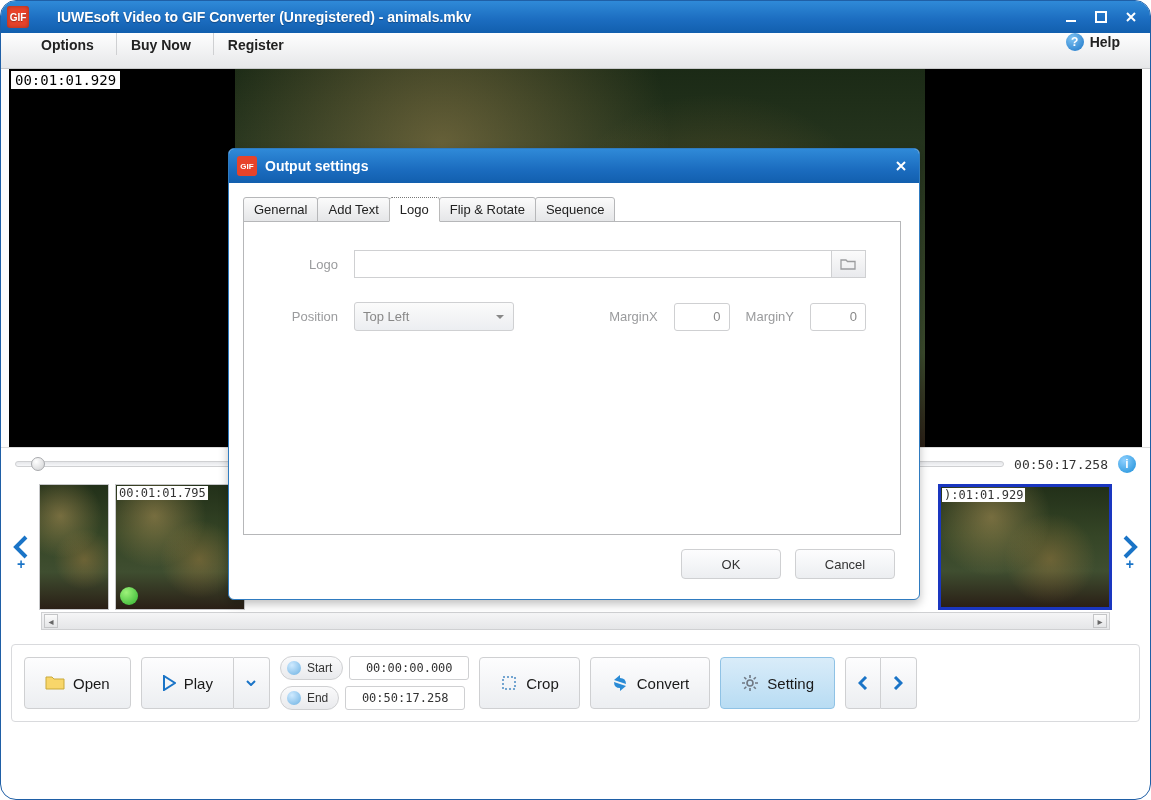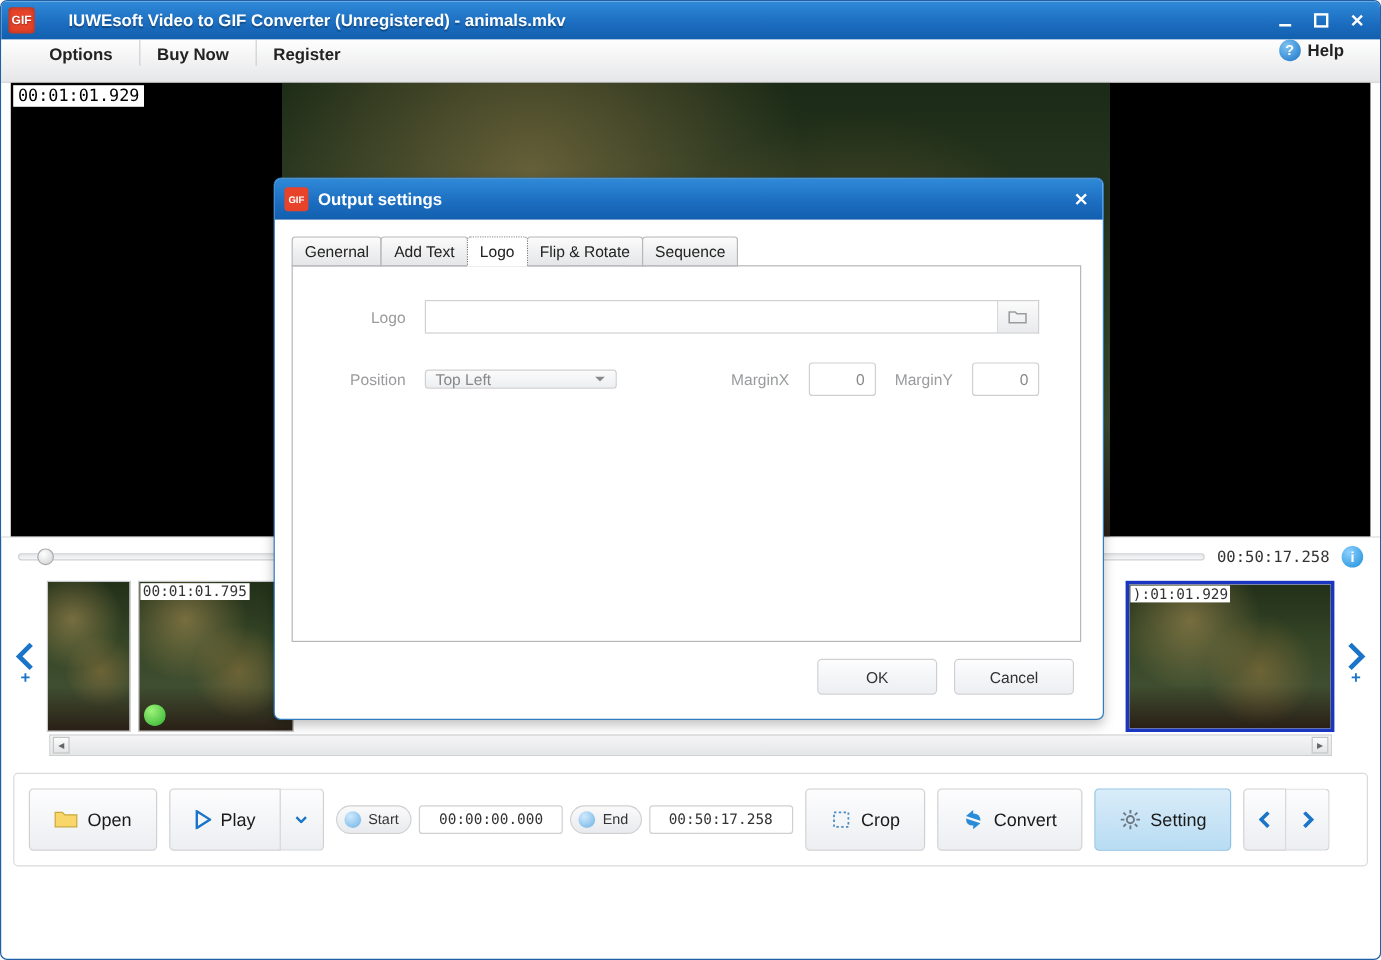--- a/index.html
+++ b/index.html
@@ -1,17 +1,17 @@
 <!DOCTYPE html>
 <html><head>
 <meta charset="utf-8">
 <style>
   * { box-sizing: border-box; }
   html, body { margin:0; padding:0; font-family: Tahoma, Arial, sans-serif; font-size:13px; color:#333; background:#fff; }
-  .window { width:1151px; height:800px; background:#fff; position:relative; border:1px solid #1f5fa6; border-radius:6px; overflow:hidden; }
+  .window { width:1151px; height:800px; background:#fff; position:relative; border:1px solid #1f5fa6; border-radius:16px; overflow:hidden; }
   
   .titlebar { height:32px; background: linear-gradient(to bottom,#2f8ad8 0%,#1b6cbf 60%,#125fae 100%); display:flex; align-items:center; color:#fff; font-weight:bold; padding:0 6px; text-shadow:0 1px 1px rgba(0,0,0,.3); }
   .titlebar .app-icon { width:22px; height:22px; background:#e7432a; border-radius:3px; display:flex; align-items:center; justify-content:center; font-size:10px; font-weight:bold; color:#fff; margin-right:6px; box-shadow:inset 0 0 4px rgba(0,0,0,.3); }
   .titlebar .title { flex:1; font-size:14px;margin-left:22px; }
   .titlebar .winbtn { width:26px; height:18px; display:flex; align-items:center; justify-content:center; margin-left:4px; cursor:pointer; color:#fff; }
   .titlebar .winbtn svg { stroke:#fff; stroke-width:2; fill:none; }
   
   .menubar { height:36px; background:linear-gradient(to bottom,#fefefe,#e6e7e9); border-bottom:1px solid #c8c9cb; display:flex; align-items:flex-start; padding:0 30px; color:#222; font-size:14px; }
   .menubar .mitem { margin-right:8px; padding:4px 10px; cursor:pointer; font-weight:600; }
   .menubar .sep { width:1px; height:22px; background:#cfd0d2; margin:0 4px; }
@@ -55,21 +55,21 @@
   .hscroll .hbtn { width:14px; height:14px; display:flex; align-items:center; justify-content:center; background:linear-gradient(to bottom,#fbfbfb,#e4e5e7); border:1px solid #c4c5c7; }
   
   .bottombar { margin:14px 10px 8px 10px; background:#fff; border:1px solid #d9dadd; border-radius:4px; padding:10px 12px; display:flex; align-items:center; gap:10px; height:78px; }
   .btn7 { height:52px; background:linear-gradient(to bottom,#fdfdfe,#eceef1); border:1px solid #cfd0d2; border-radius:4px; display:flex; align-items:center; justify-content:center; gap:8px; padding:0 20px; cursor:pointer; font-size:15px; color:#1a1a1a; }
   .btn7.small { padding:0 8px; width:36px; }
   .btn7.setting { background:linear-gradient(to bottom,#d9ecf9,#b8dcf3); border-color:#8fc2e5; }
   .btn7 svg { flex-shrink:0; }
   .btn-group { display:flex; }
   .btn-group .btn7:first-child { border-top-right-radius:0; border-bottom-right-radius:0; }
   .btn-group .btn7:last-child { border-top-left-radius:0; border-bottom-left-radius:0; border-left:0; }
-  .se-block { display:flex; gap:6px; }
+  .se-block { display:flex; flex-direction:column; gap:6px; }
   .se-row { display:flex; align-items:center; gap:6px; }
   .pill { height:24px; background:linear-gradient(to bottom,#fafafb,#e9eaed); border:1px solid #cfd0d2; border-radius:12px; padding:0 10px 0 6px; display:flex; align-items:center; gap:6px; font-size:12px; }
   .pill .clock { width:14px; height:14px; border-radius:50%; background:radial-gradient(circle at 35% 30%, #cfeaff, #6cb1e2); position:relative; }
   .tcbox { height:24px; width:120px; background:#fff; border:1px solid #cfd0d2; border-radius:3px; display:flex; align-items:center; justify-content:center; font-family:monospace; font-size:12px; }
   
   .dialog { position:absolute; top:147px; left:227px; width:692px; background:#fff; border:1px solid #2f7bc0; border-radius:6px; box-shadow:0 4px 10px rgba(0,0,0,.25); overflow:hidden; z-index:100; }
   .dialog-title { height:34px; background: linear-gradient(to bottom,#2f8ad8 0%,#1b6cbf 60%,#125fae 100%); display:flex; align-items:center; color:#fff; font-weight:bold; padding:0 8px; }
   .dialog-title .dlg-icon { width:20px; height:20px; background:#e7432a; border-radius:3px; margin-right:8px; display:flex; align-items:center; justify-content:center; font-size:8px; color:#fff; }
   .dialog-title .dt { flex:1; font-size:14px; }
   .dialog-title .close { width:20px; height:20px; display:flex; align-items:center; justify-content:center; cursor:pointer; }
@@ -77,21 +77,21 @@
   .tabs { display:flex; margin-bottom:-1px; }
   .tab { padding:4px 10px; background:linear-gradient(to bottom,#fbfbfb,#e5e6e8); border:1px solid #b6b7b9; border-bottom:1px solid #b6b7b9; margin-right:-1px; cursor:pointer; font-size:13px; color:#222; border-radius:3px 3px 0 0; }
   .tab.active { background:#fff; border:1px dotted #777; border-bottom:1px solid #fff; position:relative; z-index:2; }
   .tabpanel { border:1px solid #b6b7b9; height:314px; background:#fff; padding:28px 34px; }
   .chk-row { display:flex; align-items:center; gap:8px; color:#222; margin-bottom:28px; }
   .checkbox { width:15px; height:15px; background:linear-gradient(to bottom,#fff,#eaebed); border:1px solid #9c9d9f; }
   .form-row { display:flex; align-items:center; gap:16px; margin-bottom:24px; color:#9a9b9d; }
   .form-row .lbl { width:60px; text-align:right; font-size:13px; }
   .textbox { flex:1; height:28px; background:#fff; border:1px solid #cfd0d2; }
   .browse-btn { width:34px; height:28px; background:linear-gradient(to bottom,#fbfbfb,#e9eaed); border:1px solid #cfd0d2; border-left:0; display:flex; align-items:center; justify-content:center; color:#8a8a8a; }
-  .combo { width:160px; height:16px; background:linear-gradient(to bottom,#fbfbfb,#eceef1); border:1px solid #cfd0d2; display:flex; align-items:center; justify-content:space-between; padding:0 8px; color:#888; border-radius:3px; }
+  .combo { width:160px; height:29px; background:linear-gradient(to bottom,#fbfbfb,#eceef1); border:1px solid #cfd0d2; display:flex; align-items:center; justify-content:space-between; padding:0 8px; color:#888; border-radius:3px; }
   .nbox { width:56px; height:28px; background:#fff; border:1px solid #cfd0d2; text-align:right; padding:0 8px; color:#888; display:flex; align-items:center; justify-content:flex-end; border-radius:3px; }
   .dlg-buttons { display:flex; justify-content:flex-end; gap:14px; padding:14px 6px 6px; }
   .dlg-btn { width:100px; height:30px; background:linear-gradient(to bottom,#fdfdfe,#eceef1); border:1px solid #cfd0d2; border-radius:4px; display:flex; align-items:center; justify-content:center; cursor:pointer; font-size:13px; }
 </style>
 </head>
 <body>
 
 <div class="window">
 
   <div class="titlebar">

